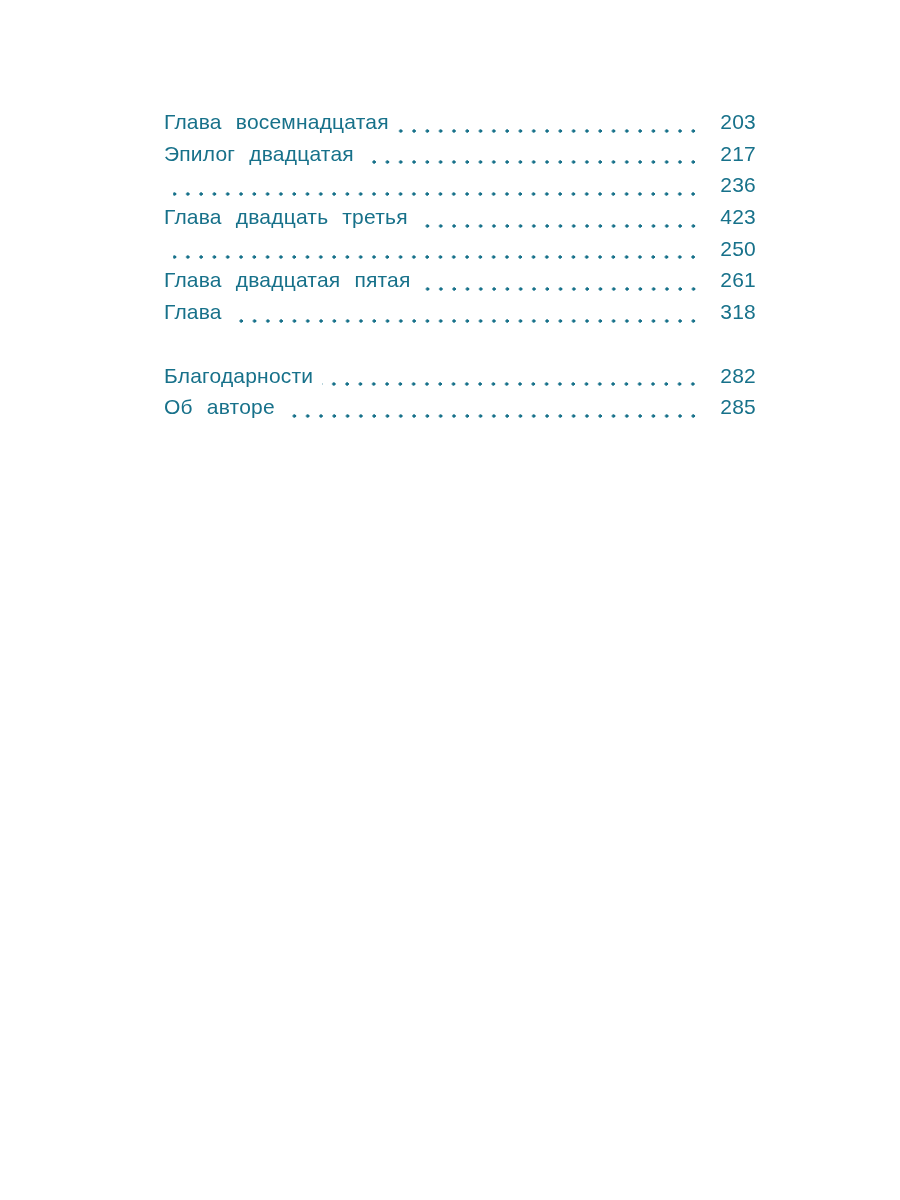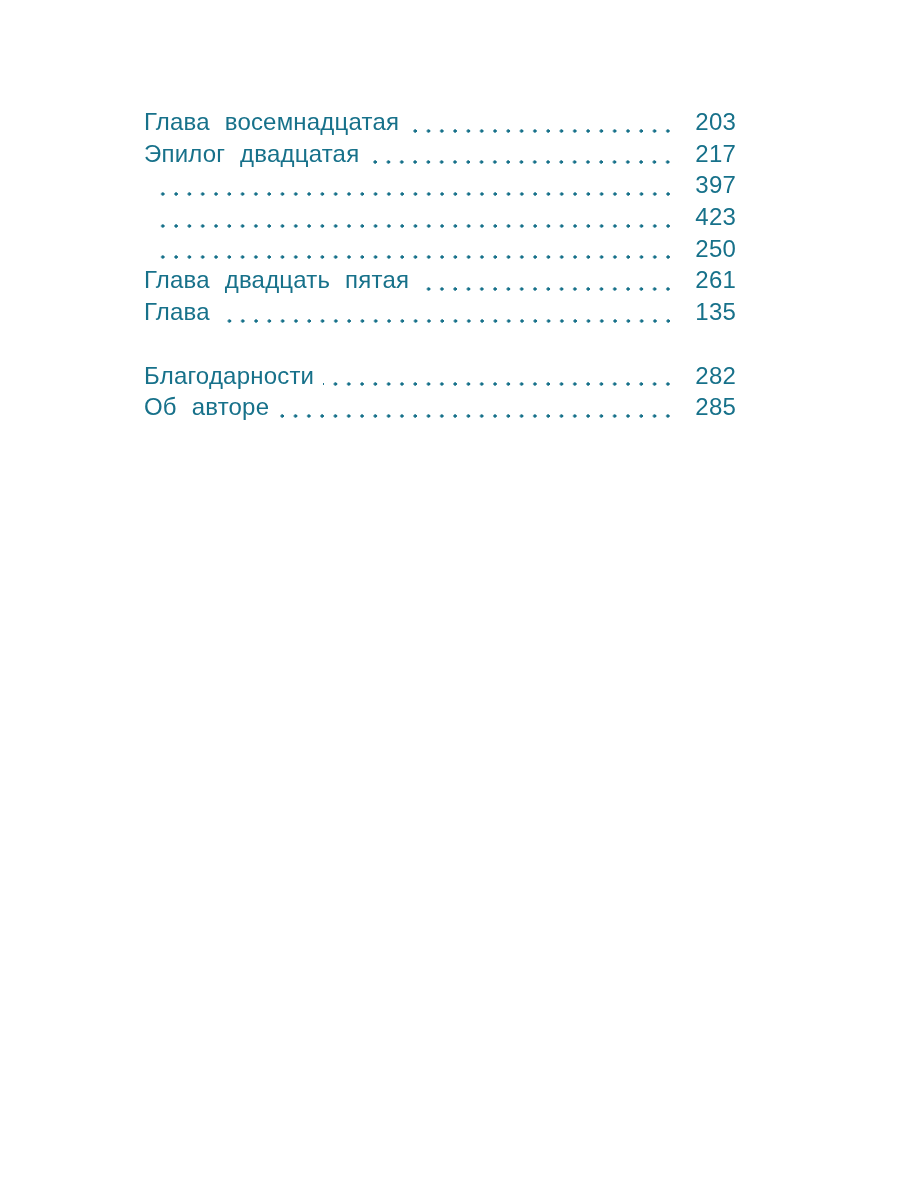--- a/index.html
+++ b/index.html
@@ -11,25 +11,25 @@
     overflow: hidden;
   }
   .page {
     position: relative;
     width: 900px; height: 1200px;
     background: var(--bg);
     font-family: "Liberation Sans", sans-serif;
   }
   .toc {
     position: absolute;
-    left: 144px;
+    left: 164px;
     top: 106px;
     width: 592px;
     color: var(--ink);
-    font-size: 24px;
+    font-size: 21px;
     letter-spacing: 0.2px;
   }
   .toc-row {
     display: flex;
     align-items: baseline;
     height: 31.7px;
     line-height: 31.7px;
   }
   .toc-title {
     white-space: nowrap;
@@ -68,43 +68,44 @@
 
   <div class="toc-row">
     <span class="toc-title">Эпилог двадцатая</span>
     <span class="toc-leader"></span>
     <span class="toc-page-num">217</span>
   </div>
 
 
   <div class="toc-row">
     <span class="toc-leader"></span>
-    <span class="toc-page-num">397</span>
+    <span class="toc-page-num">236</span>
   </div>
 
   <div class="toc-row">
+    <span class="toc-title">Глава двадцать третья</span>
     <span class="toc-leader"></span>
     <span class="toc-page-num">423</span>
   </div>
 
   <div class="toc-row">
     <span class="toc-leader"></span>
     <span class="toc-page-num">250</span>
   </div>
 
   <div class="toc-row">
-    <span class="toc-title">Глава двадцать пятая</span>
+    <span class="toc-title">Глава двадцатая пятая</span>
     <span class="toc-leader"></span>
     <span class="toc-page-num">261</span>
   </div>
 
   <div class="toc-row">
     <span class="toc-title">Глава</span>
     <span class="toc-leader"></span>
-    <span class="toc-page-num">135</span>
+    <span class="toc-page-num">318</span>
   </div>
 </section>
     <div class="toc-gap"></div>
     <section>
   <div class="toc-row">
     <span class="toc-title">Благодарности</span>
     <span class="toc-leader"></span>
     <span class="toc-page-num">282</span>
   </div>
 

